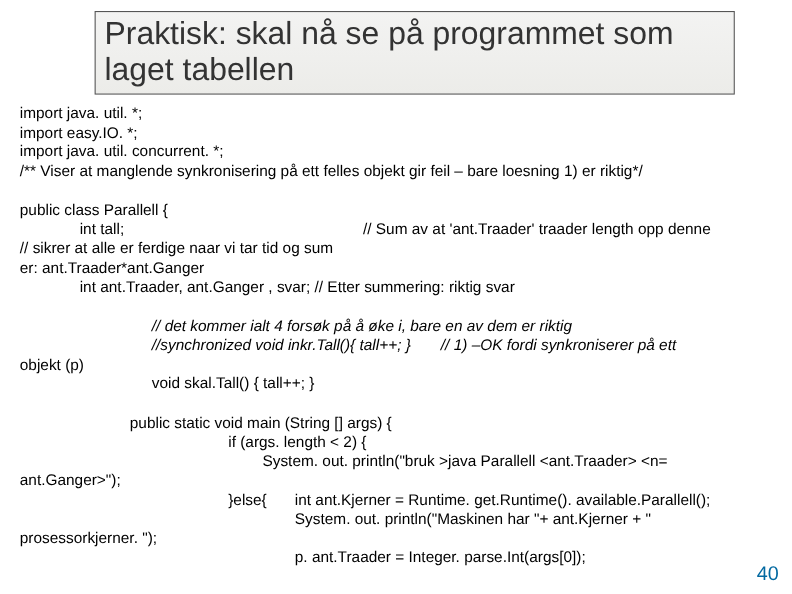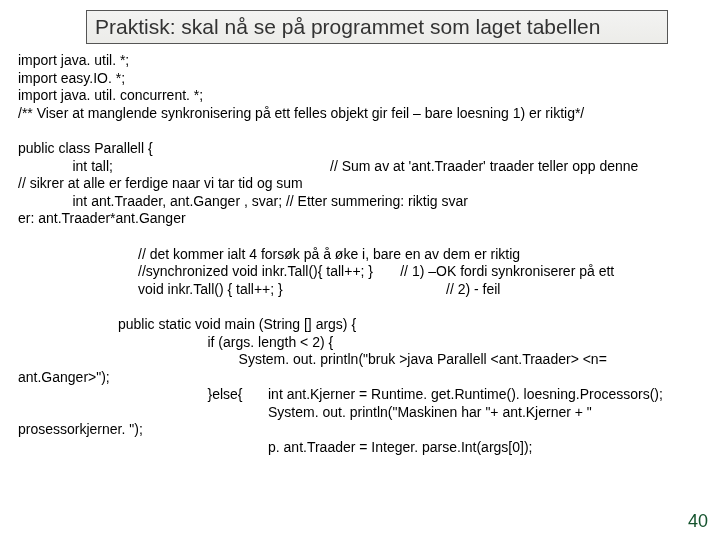--- a/index.html
+++ b/index.html
@@ -10,84 +10,84 @@
     background: #fff;
     font-family: Arial, Helvetica, sans-serif;
     position: relative;
     overflow: hidden;
   }
   .title-bar {
     margin: 10px 52px 8px 86px;
     border: 1px solid #555;
     background: linear-gradient(#f3f3f2, #ecece9);
     padding: 4px 8px;
-    font-size: 21px;
+    font-size: 29px;
     color: #333;
   }
   .code-block {
     font-size: 14px;
     line-height: 1.25;
     padding: 0 18px;
     color: #000;
   }
   .code-block .ln { white-space: pre; }
   .spacer-md { height: 18px; }
   .indent1 { padding-left: 100px; display: inline-block; }
-  .indent2 { padding-left: 120px; display: inline-block; }
+  .indent2 { padding-left: 120px; display: inline-block; font-style: italic; }
   .split { display: flex; align-items: center; }
   .split .left { white-space: pre; }
   .split .right { white-space: pre; flex: 1; }
   .page-num {
     position: absolute;
     bottom: 8px;
     right: 12px;
     font-size: 18px;
-    color: #14532d;
+    color: #0369a1;
   }
 </style>
 </head>
 <body>
 
 <div class="title-bar">
   <span>Praktisk: skal nå se på programmet som laget tabellen</span>
 </div>
 
 <div class="code-block">
   <div class="ln">import java. util. *;</div>
   <div class="ln">import easy.IO. *;</div>
   <div class="ln">import java. util. concurrent. *;</div>
   <div class="ln">/** Viser at manglende synkronisering på ett felles objekt gir feil – bare loesning 1) er riktig*/</div>
   <div class="spacer-md"></div>
   <div class="ln">public class Parallell {</div>
   <div class="split">
     <span class="left" style="width:312px">              int tall;</span>
-    <span class="right">// Sum av at 'ant.Traader' traader teller opp denne</span>
+    <span class="right">// Sum av at 'ant.Traader' traader length opp denne</span>
   </div>
   <div class="split">
     <span class="right">// sikrer at alle er ferdige naar vi tar tid og sum</span>
   </div>
+  <div class="ln">er: ant.Traader*ant.Ganger</div>
   <div class="ln">              int ant.Traader, ant.Ganger , svar; // Etter summering: riktig svar</div>
-  <div class="ln">er: ant.Traader*ant.Ganger</div>
   <div class="spacer-md"></div>
   <div class="ln"><span class="indent2">// det kommer ialt 4 forsøk på å øke i, bare en av dem er riktig</span></div>
   <div class="ln"><span class="indent2">//synchronized void inkr.Tall(){ tall++; }       // 1) –OK fordi synkroniserer på ett</span></div>
+  <div class="ln">objekt (p)</div>
   <div class="split">
     <span class="left" style="width:120px"></span>
-    <span class="left" style="width:308px">void inkr.Tall() { tall++; }</span>
-    <span class="right">// 2) - feil</span>
+    <span class="left" style="width:308px">void skal.Tall() { tall++; }</span>
   </div>
   <div class="spacer-md"></div>
   <div class="ln"><span class="indent1">public static void main (String [] args) {</span></div>
   <div class="ln"><span class="indent1">                       if (args. length &lt; 2) {</span></div>
   <div class="ln"><span class="indent1">                               System. out. println("bruk &gt;java Parallell &lt;ant.Traader&gt; &lt;n=</span></div>
   <div class="ln">ant.Ganger&gt;");</div>
   <div class="split">
     <span class="left" style="width:100px"></span>
     <span class="left" style="width:150px">                       }else{</span>
-    <span class="right">int ant.Kjerner = Runtime. get.Runtime(). loesning.Processors();</span>
+    <span class="right">int ant.Kjerner = Runtime. get.Runtime(). available.Parallell();</span>
   </div>
   <div class="split">
     <span class="left" style="width:250px"></span>
     <span class="right">System. out. println("Maskinen har "+ ant.Kjerner + "</span>
   </div>
   <div class="ln">prosessorkjerner. ");</div>
   <div class="split">
     <span class="left" style="width:250px"></span>
   </div>
   <div class="split">

